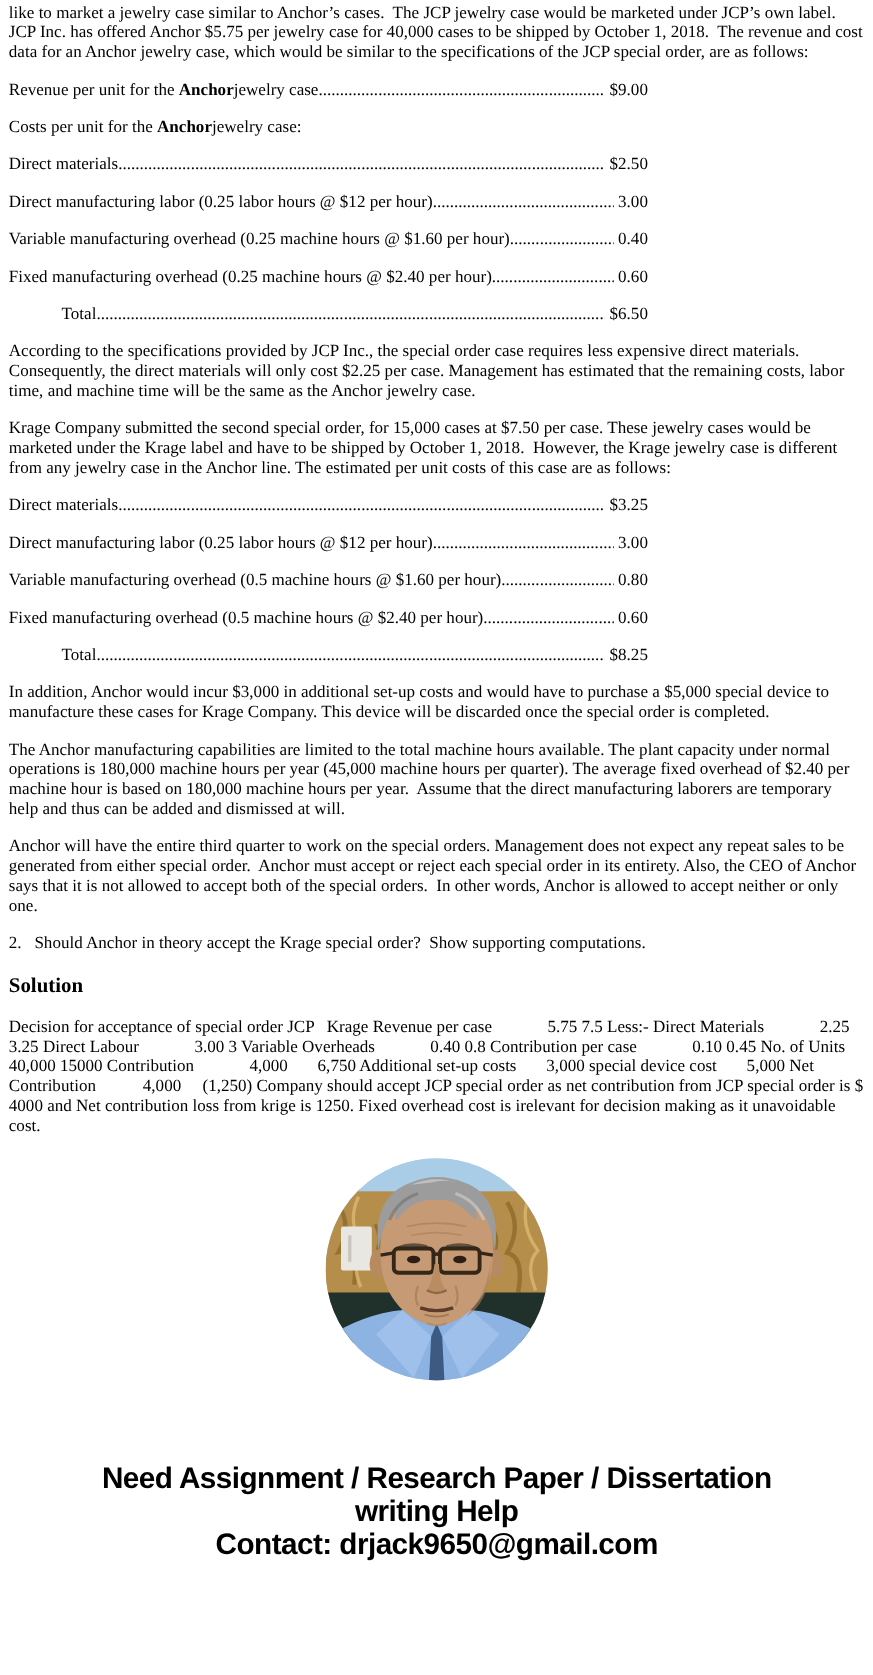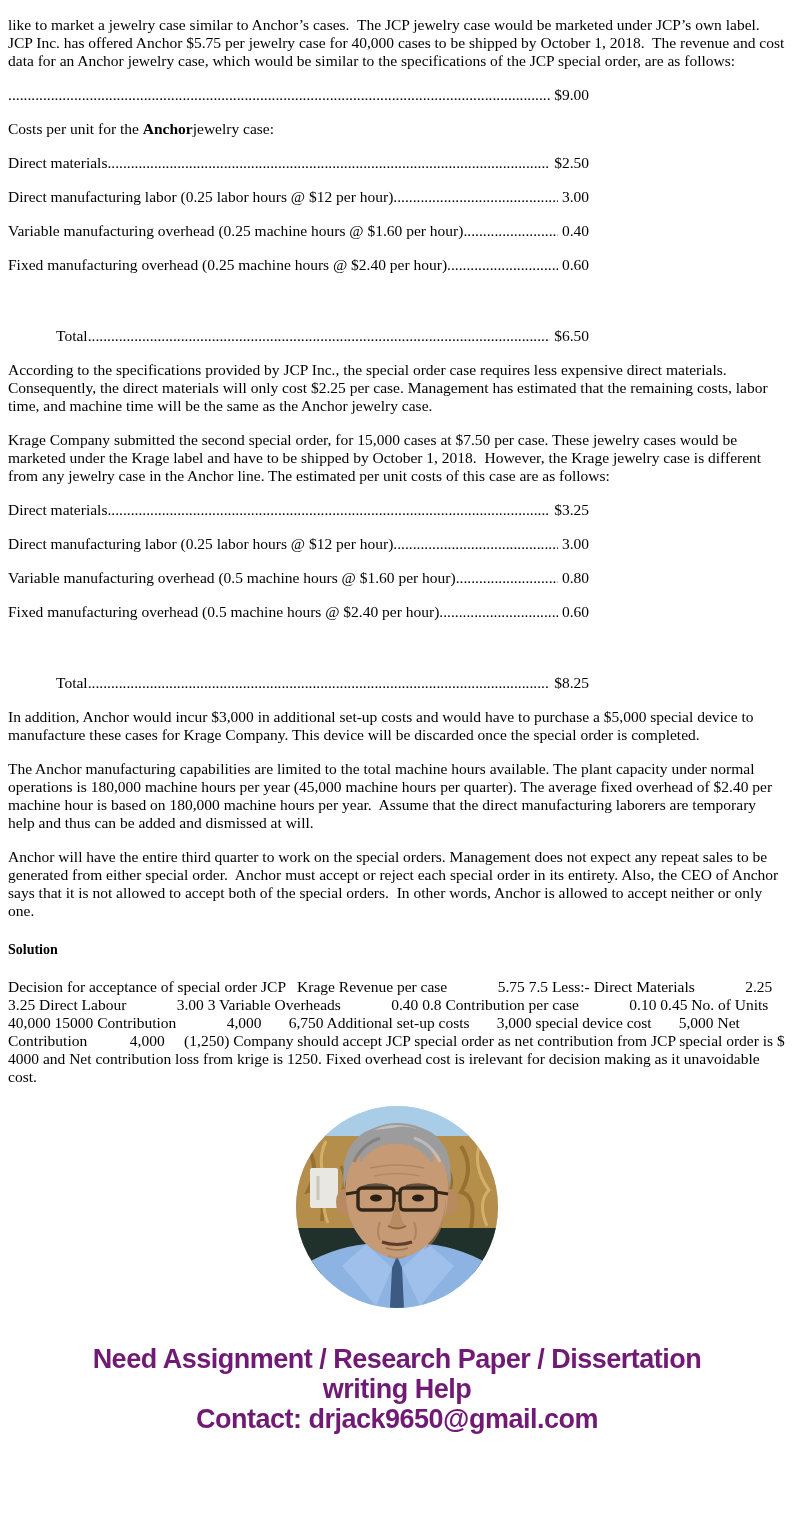--- a/index.html
+++ b/index.html
@@ -13,82 +13,82 @@
     overflow: hidden;
     color: #000000;
     font-family: "Liberation Serif", serif;
     font-size: 15.5px;
     line-height: 18px;
   }
   .content {
     padding: 3px 8px 0 8px;
   }
   p.para {
-    margin: 13px 0 16px 0;
+    margin: 0 0 16px 0;
     white-space: pre-wrap;
   }
   .dotrow {
     width: 581px;
     display: flex;
     align-items: baseline;
     margin: 0 0 16px 0;
   }
   .dotrow .lbl {
     flex: 0 0 auto;
     white-space: pre;
   }
   .dotrow.indent .lbl {
     padding-left: 48px;
-    margin-top: 37px;
   }
   .dotrow .dots {
     flex: 1 1 0;
     overflow: hidden;
     white-space: nowrap;
   }
   .dotrow .val {
     flex: 0 0 auto;
     padding-left: 4px;
     white-space: pre;
   }
   h2.solution-heading {
     font-family: "Liberation Serif", serif;
-    font-size: 14px;
+    font-size: 19px;
     line-height: 20px;
     font-weight: bold;
     margin: 20px 0 18px 0;
   }
   .avatar-wrap {
     margin-top: 20px;
     text-align: center;
   }
   .avatar-wrap svg {
     display: inline-block;
     vertical-align: top;
   }
   .footer {
-    margin-top: 36px;
+    margin-top: 74px;
     text-align: center;
     font-family: "Liberation Sans", sans-serif;
     font-weight: bold;
     font-size: 27px;
     line-height: 30px;
     letter-spacing: -0.5px;
-    color: #701a75;
+    color: #000000;
   }
   b { font-weight: bold; }
 </style>
 </head>
 <body>
 
 <div class="content">
 
   <p class="para">like to market a jewelry case similar to Anchor’s cases.  The JCP jewelry case would be marketed under JCP’s own label.  JCP Inc. has offered Anchor $5.75 per jewelry case for 40,000 cases to be shipped by October 1, 2018.  The revenue and cost data for an Anchor jewelry case, which would be similar to the specifications of the JCP special order, are as follows:</p>
 
   <div class="dotrow">
+    <span class="lbl"><span>Revenue per unit for the </span><b>Anchor</b><span>jewelry case</span></span>
     <span class="dots">........................................................................................................................................................................................................</span>
     <span class="val">$9.00</span>
   </div>
 
   <p class="para"><span>Costs per unit for the </span><b>Anchor</b><span>jewelry case:</span></p>
 
   <div class="dotrow">
     <span class="lbl">Direct materials</span>
     <span class="dots">........................................................................................................................................................................................................</span>
     <span class="val">$2.50</span>
@@ -145,20 +145,21 @@
     <span class="val">$8.25</span>
   </div>
 
   <p class="para">In addition, Anchor would incur $3,000 in additional set-up costs and would have to purchase a $5,000 special device to manufacture these cases for Krage Company. This device will be discarded once the special order is completed.</p>
 
   <p class="para">The Anchor manufacturing capabilities are limited to the total machine hours available. The plant capacity under normal operations is 180,000 machine hours per year (45,000 machine hours per quarter). The average fixed overhead of $2.40 per machine hour is based on 180,000 machine hours per year.  Assume that the direct manufacturing laborers are temporary help and thus can be added and dismissed at will.</p>
 
   <p class="para">Anchor will have the entire third quarter to work on the special orders. Management does not expect any repeat sales to be generated from either special order.  Anchor must accept or reject each special order in its entirety. Also, the CEO of Anchor says that it is not allowed to accept both of the special orders.  In other words, Anchor is allowed to accept neither or only one.</p>
 
 
+  <p class="para">2.   Should Anchor in theory accept the Krage special order?  Show supporting computations.</p>
 
   <h2 class="solution-heading">Solution</h2>
 
   <p class="para">Decision for acceptance of special order JCP   Krage Revenue per case             5.75 7.5 Less:- Direct Materials             2.25 3.25 Direct Labour             3.00 3 Variable Overheads             0.40 0.8 Contribution per case             0.10 0.45 No. of Units       40,000 15000 Contribution             4,000       6,750 Additional set-up costs       3,000 special device cost       5,000 Net Contribution           4,000     (1,250) Company should accept JCP special order as net contribution from JCP special order is $ 4000 and Net contribution loss from krige is 1250. Fixed overhead cost is irelevant for decision making as it unavoidable cost.</p>
 
   <div class="avatar-wrap">
     <svg width="202" height="202" viewBox="0 0 202 202" aria-hidden="true">
       <defs>
         <clipPath id="avclip">
             <circle cx="101" cy="101" r="101"></circle>

